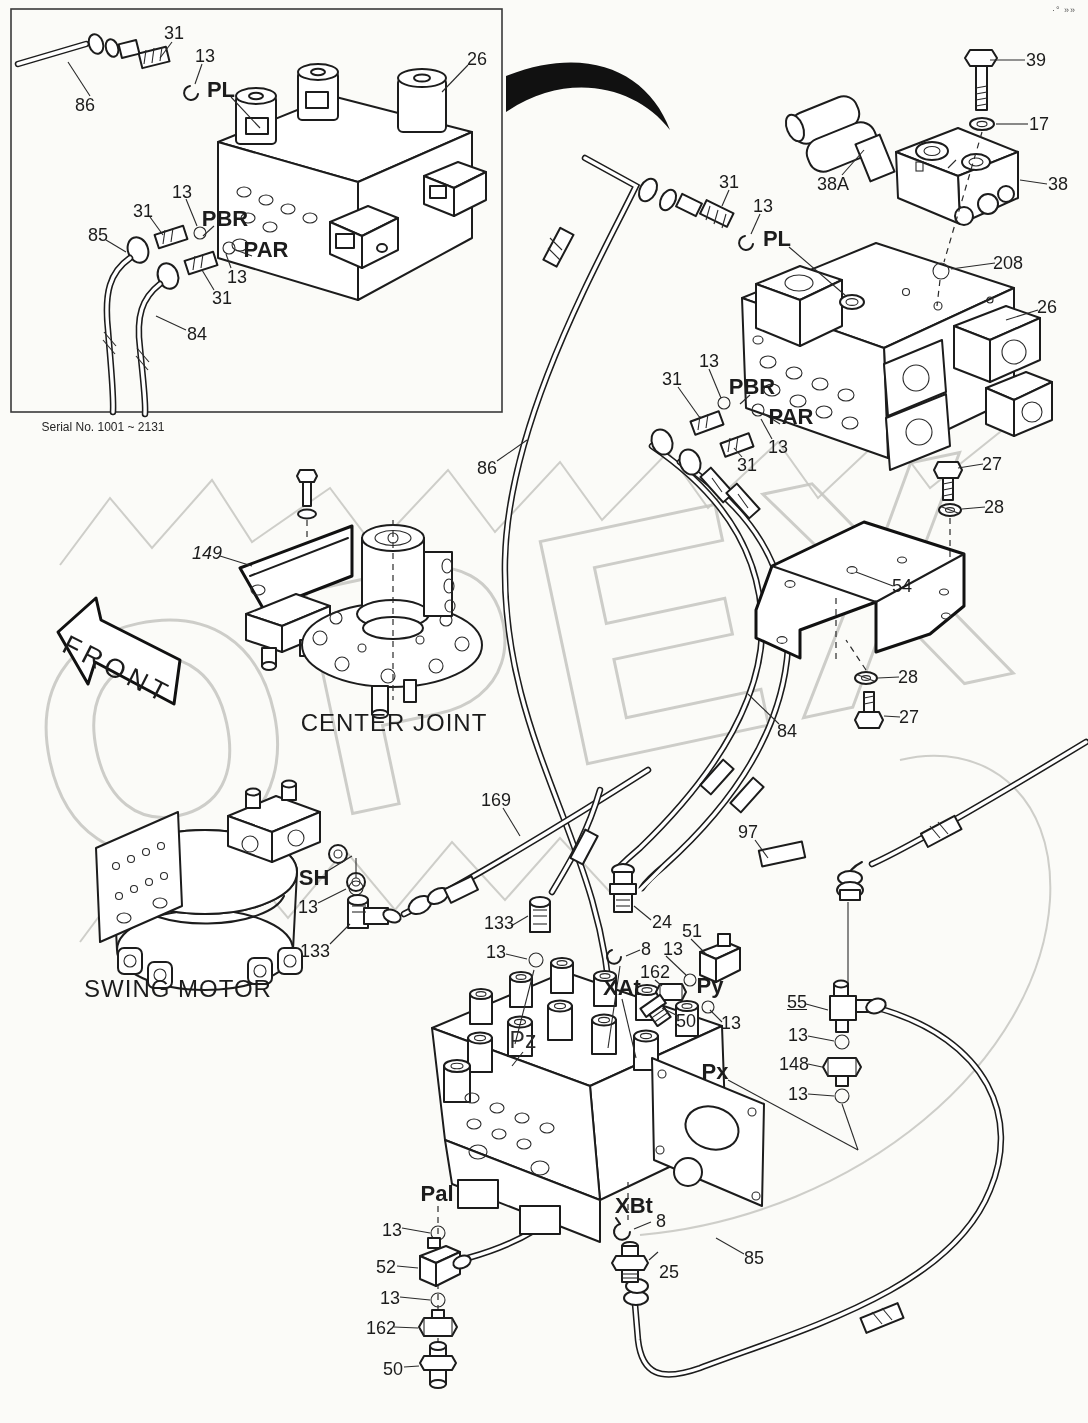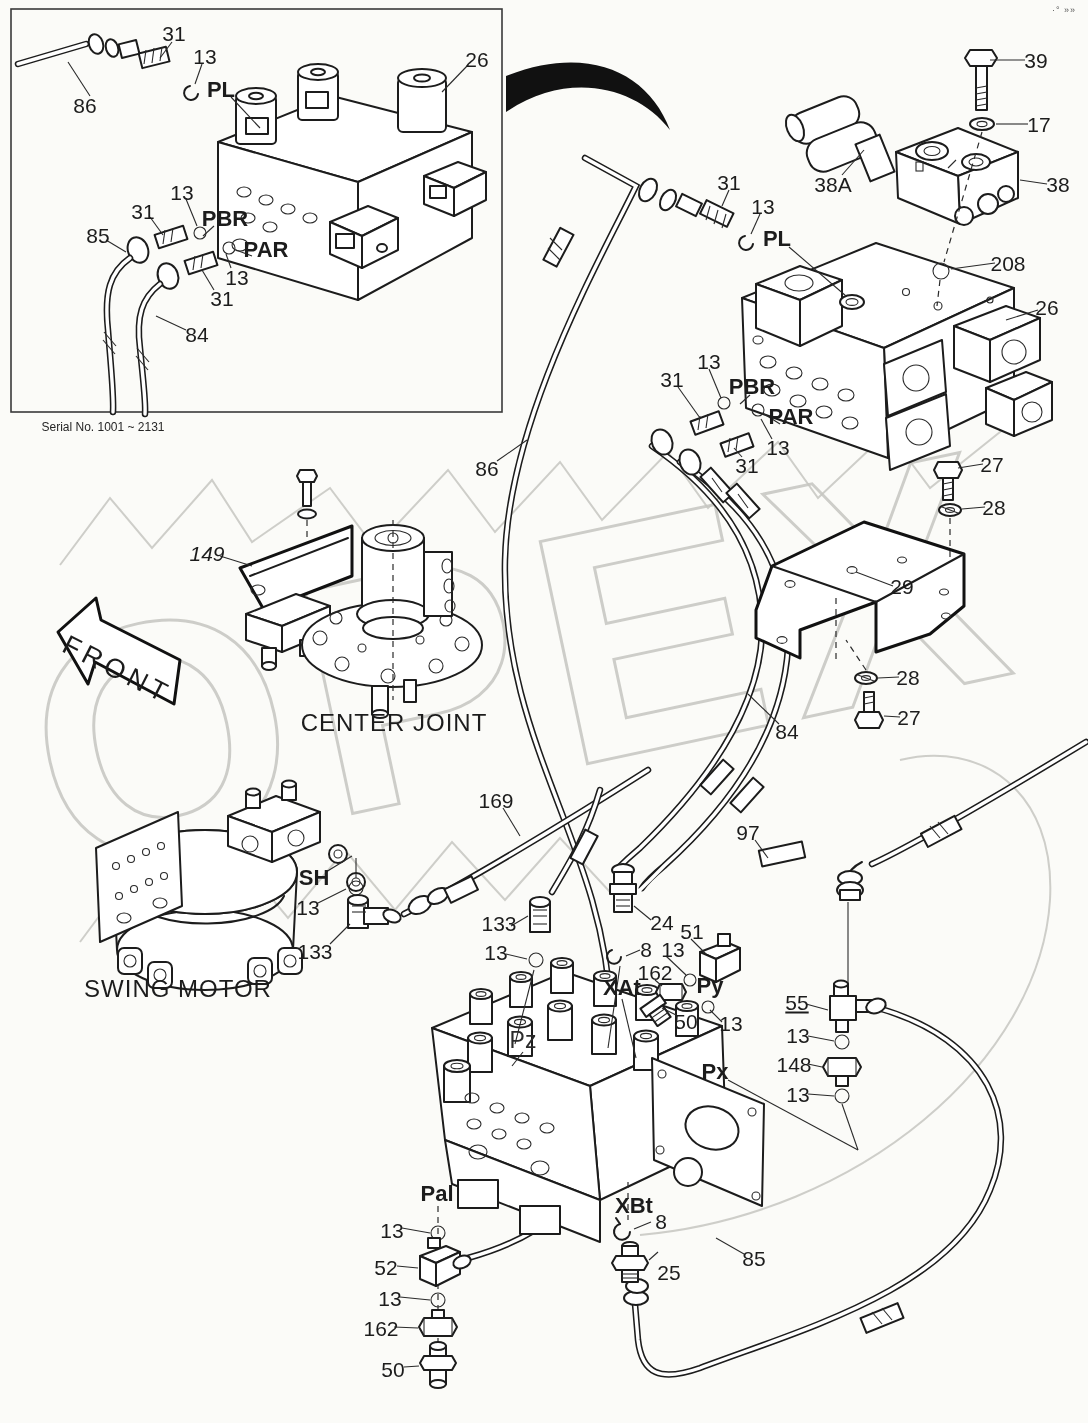--- a/index.html
+++ b/index.html
@@ -2,21 +2,21 @@
 <html><head>
 <meta charset="utf-8">
 <style>
   html,body{margin:0;padding:0;background:#e9e9e6;}
   #stage{position:relative;width:1088px;height:1423px;background:#fbfbf8;overflow:hidden;
          font-family:"Liberation Sans",sans-serif;}
   #art{position:absolute;left:0;top:0;}
   #labels-layer{position:absolute;left:0;top:0;width:100%;height:100%;}
   .lbl{position:absolute;transform:translate(-50%,-50%);white-space:nowrap;color:#1c1c1c;
        font-family:"Liberation Sans",sans-serif;line-height:1;}
-  .n{font-size:21px;}
+  .n{font-size:18px;}
   .p{font-size:22px;font-weight:700;}
   .g{font-size:23px;color:#2a2a2a;}
   .z{font-size:24px;letter-spacing:1px;}
   .c{font-size:12px;color:#262626;}
   .t{font-size:9px;color:#555;letter-spacing:1px;}
   .f{font-size:27px;letter-spacing:5px;}
   .wm{font-family:"Liberation Sans",sans-serif;font-size:330px;font-weight:700;fill:none;
       stroke:#c6c6c1;stroke-width:3px;letter-spacing:20px;opacity:.85;}
   svg .ln{stroke:#1c1c1c;stroke-width:2;fill:none;stroke-linejoin:round;stroke-linecap:round;}
   svg .fw{stroke:#1c1c1c;stroke-width:2;fill:#ffffff;stroke-linejoin:round;}
@@ -692,21 +692,21 @@
       <div class="lbl n" style="left: 763px; top: 206px;">13</div>
       <div class="lbl p" style="left: 777px; top: 239px;">PL</div>
       <div class="lbl n" style="left: 709px; top: 361px;">13</div>
       <div class="lbl n" style="left: 672px; top: 379px;">31</div>
       <div class="lbl p" style="left: 752px; top: 387px;">PBR</div>
       <div class="lbl p" style="left: 791px; top: 417px;">PAR</div>
       <div class="lbl n" style="left: 778px; top: 447px;">13</div>
       <div class="lbl n" style="left: 747px; top: 465px;">31</div>
       <div class="lbl n" style="left: 992px; top: 464px;">27</div>
       <div class="lbl n" style="left: 994px; top: 507px;">28</div>
-      <div class="lbl n" style="left: 902px; top: 586px;">29</div>
+      <div class="lbl n" style="left: 902px; top: 586px;">54</div>
       <div class="lbl n" style="left: 908px; top: 677px;">28</div>
       <div class="lbl n" style="left: 909px; top: 717px;">27</div>
       <div class="lbl n" style="left: 787px; top: 731px;">84</div>
       <div class="lbl n" style="left: 487px; top: 468px;">86</div>
       <div class="lbl n" style="left: 207px; top: 553px; font-style: italic;">149</div>
       <div class="lbl z" style="left: 394px; top: 723px;">CENTER JOINT</div>
       <div class="lbl f" style="left: 117px; top: 670px; transform: translate(-50%, -50%) rotate(27deg);">FRONT</div>
       <div class="lbl z" style="left: 178px; top: 989px;">SWING MOTOR</div>
       <div class="lbl p" style="left: 314px; top: 878px;">SH</div>
       <div class="lbl n" style="left: 308px; top: 907px;">13</div>

